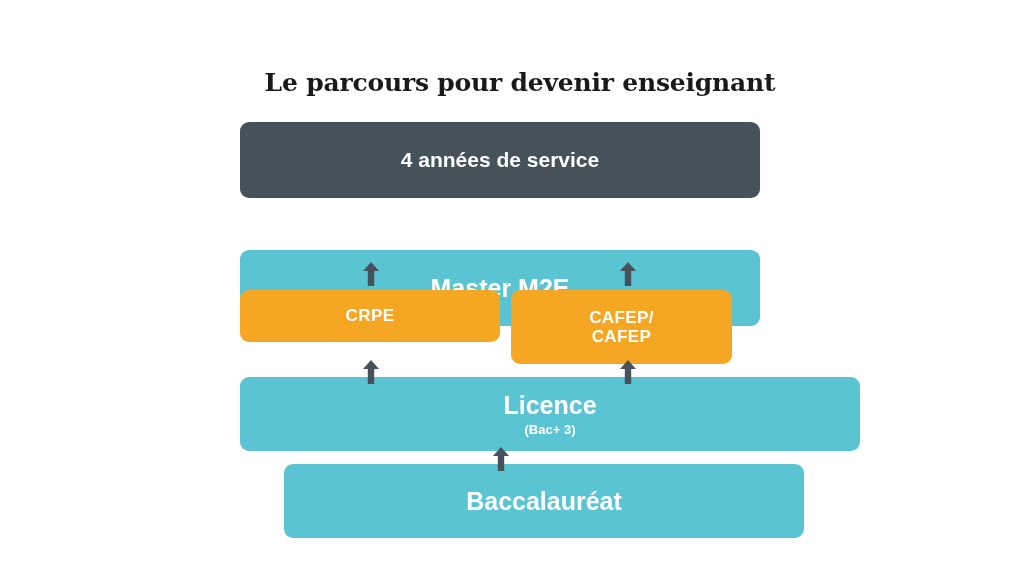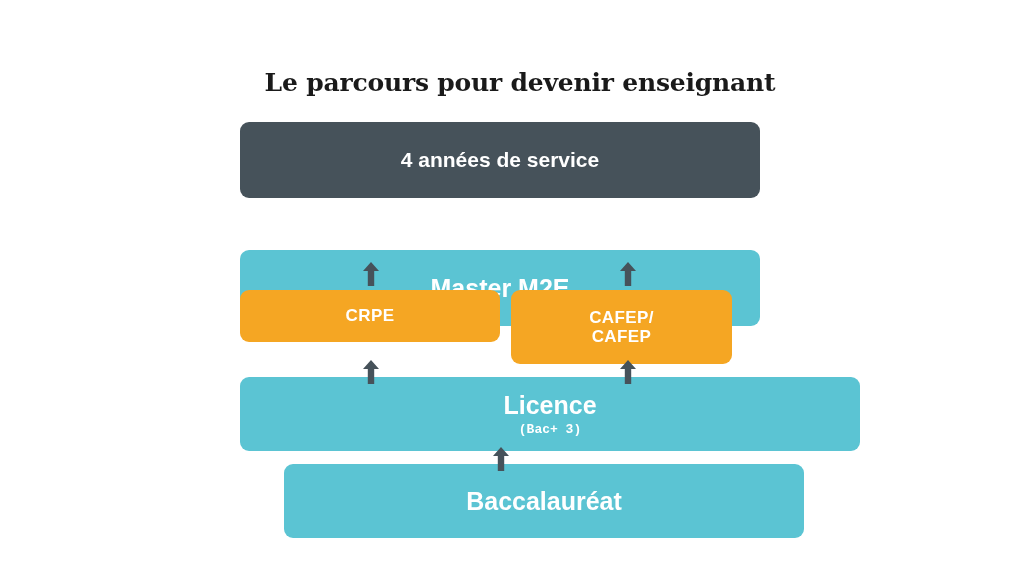--- a/index.html
+++ b/index.html
@@ -58,21 +58,21 @@
   #row-crpe      { left:240px; top:290px; width:260px; height:52px; }
   #row-capes     { left:511px; top:290px; width:221px; height:74px; }
   #row-licence   { left:240px; top:377px; width:620px; height:74px; }
   #row-bac       { left:240px; top:464px; width:520px; height:74px;margin-left:44px; }
 
   #row-service .box-label { font-size:21px; }
   #row-master  .box-label { font-size:25px; }
   #row-crpe    .box-label { font-size:17px; letter-spacing:0.4px; }
   #row-capes   .box-label { font-size:17px; letter-spacing:0.4px; }
   #row-licence .box-label { font-size:25px; }
-  #row-licence .box-sub   { font-size:13px;font-family:Liberation Mono, monospace; }
+  #row-licence .box-sub   { font-size:13px; }
   #row-bac     .box-label { font-size:25px; }
 
   
   .arrow {
     position:absolute;
     width:16px;
     height:24px;
   }
   .arrow svg { display:block; width:16px; height:24px; }
 

